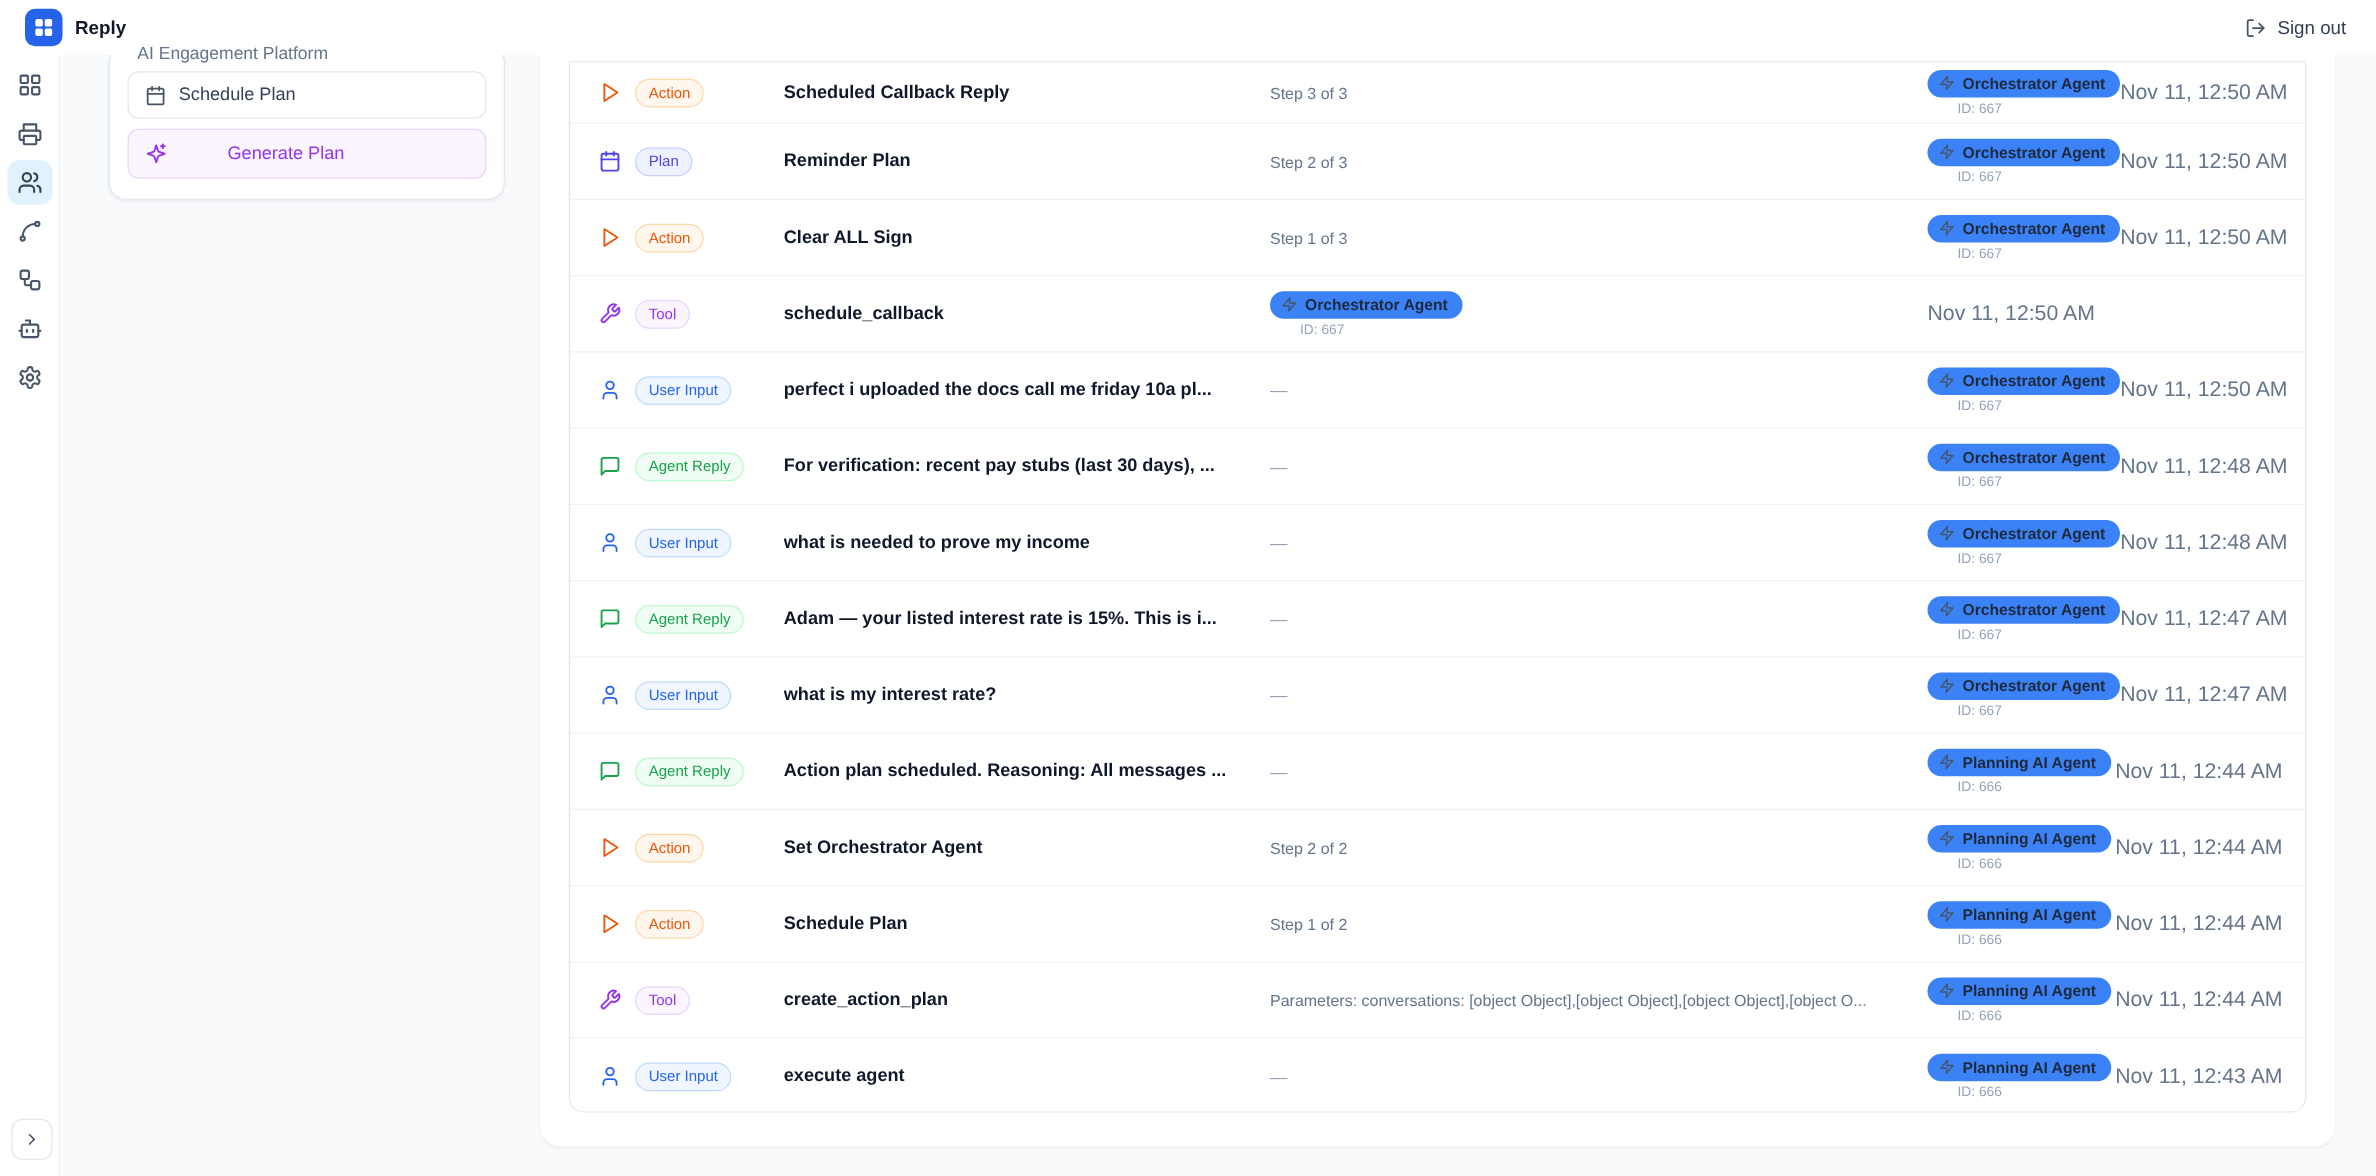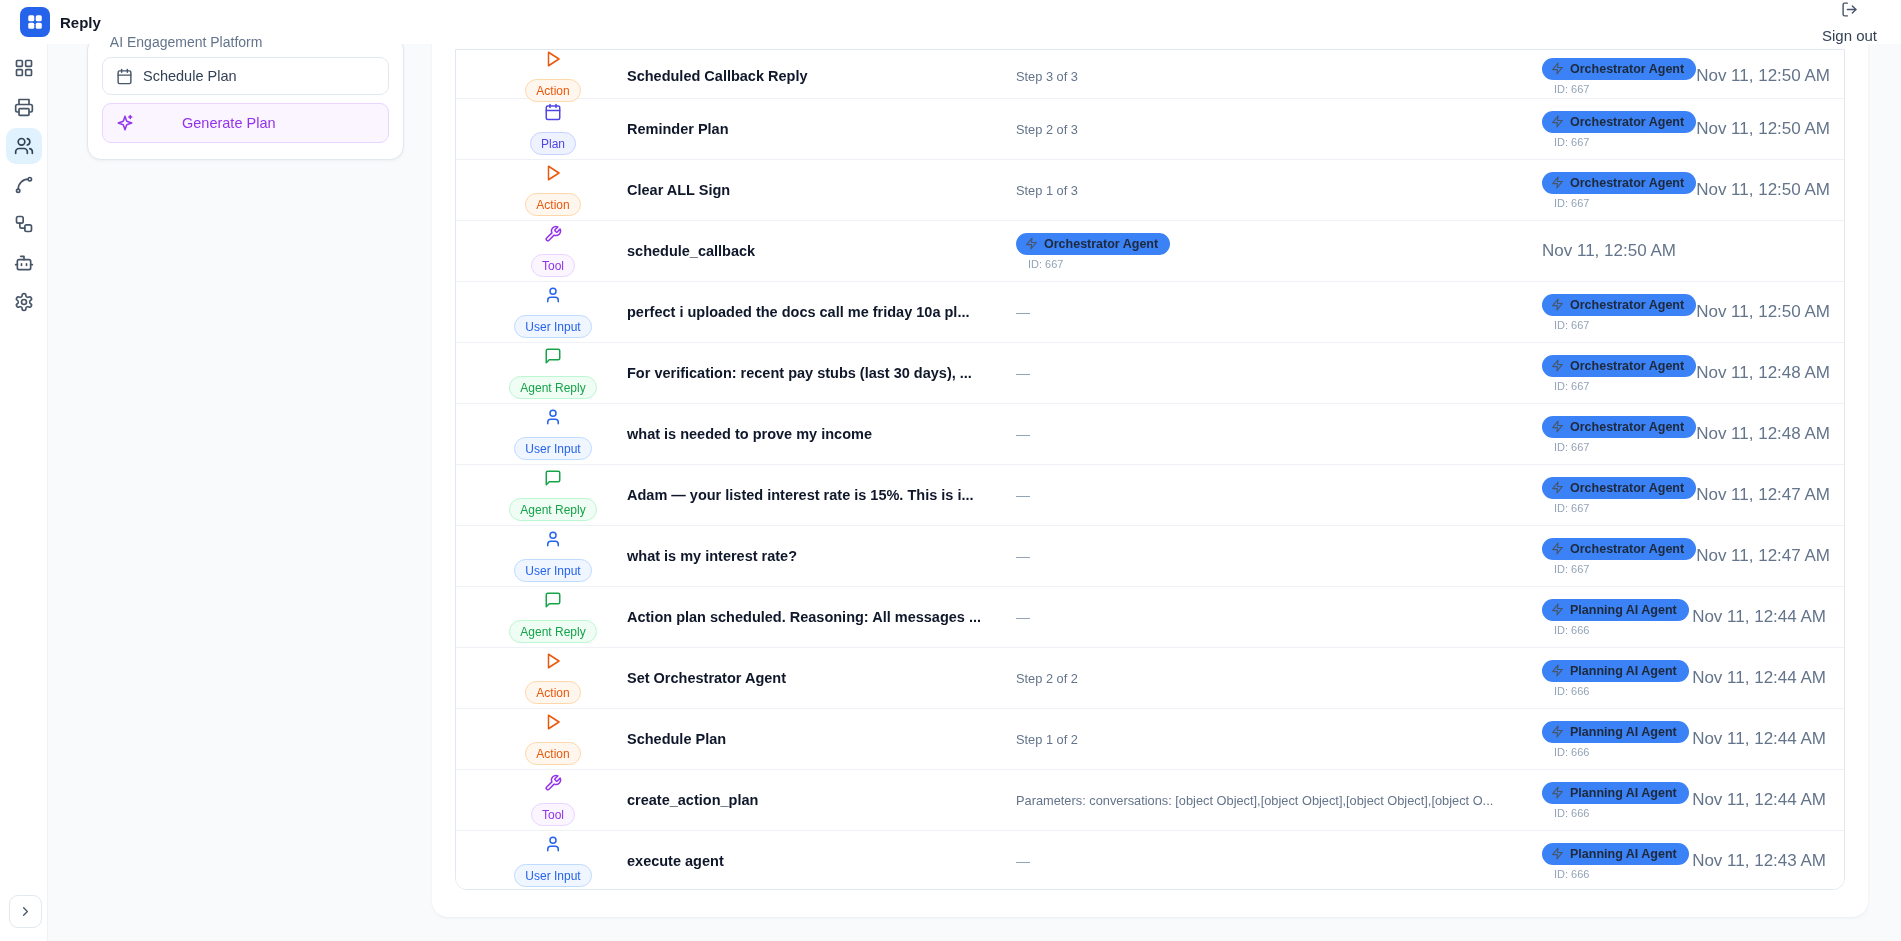--- a/index.html
+++ b/index.html
@@ -18,23 +18,23 @@
     display: flex; align-items: center; padding: 0 24px 0 20px;
   }
   .logo-box {
     width: 30px; height: 30px; border-radius: 8px; background: #2563eb;
     display: flex; align-items: center; justify-content: center; flex: 0 0 auto;
   }
   .brand { font-size: 15px; font-weight: 700; color: #111827; margin-left: 10px; }
   .subtitle { font-size: 14px; color: #64748b; margin-left: 9px; margin-top: 40px; }
   .header-spacer { flex: 1; }
   .signout {
-    display: flex; align-items: center; gap: 9px;
+    display: flex; align-items: flex-start; gap: 9px;
     font-size: 15px; color: #334155; cursor: pointer;
-    background: none; border: none; font-family: inherit; flex-direction: column;
+    background: none; border: none; font-family: inherit;
   }
   .signout svg { color: #475569; }
 
   
   .rail {
     position: absolute; left: 0; top: 44px; bottom: 0; width: 48px;
     background: #ffffff; border-right: 1px solid #eef1f5; z-index: 20;
     display: flex; flex-direction: column; align-items: center; padding-top: 6px;
   }
   .rail-item {
@@ -86,21 +86,21 @@
   }
   .row {
     display: grid;
     grid-template-columns: 171px 389px 526px 1fr auto;
     align-items: center;
     height: 61px; padding-right: 18px;
     border-top: 1px solid #eef2f7;
     cursor: pointer; background: #ffffff;
   }
   .row.row-first { height: 48px; border-top: none; }
-  .cell-type { display: flex; align-items: center; gap: 11px; padding-left: 23px; flex-direction: column; }
+  .cell-type { display: flex; align-items: center; gap: 11px; padding-left: 23px; }
   .type-ic { display: flex; flex: 0 0 auto; }
   .badge {
     display: inline-flex; align-items: center;
     padding: 3.5px 10px; border-radius: 999px;
     font-size: 12px; font-weight: 500; white-space: nowrap;
     border: 1px solid transparent;
   }
   .cell-title {
     font-size: 14.5px; font-weight: 700; color: #0f172a;
     white-space: nowrap; overflow: hidden; text-overflow: ellipsis; padding-right: 16px;
@@ -110,21 +110,21 @@
     white-space: nowrap; overflow: hidden; text-overflow: ellipsis; padding-right: 16px;
   }
   .cell-detail.dash { color: #94a3b8; font-size: 14px; }
   .cell-agent { display: flex; flex-direction: column; align-items: flex-start; gap: 3px; }
   .agent-pill {
     display: inline-flex; align-items: center; gap: 6px;
     background: #3b82f6; border-radius: 999px; padding: 4px 12px 4px 9px;
     font-size: 12.5px; font-weight: 700; color: #1e293b; white-space: nowrap;
   }
   .agent-pill svg { color: #475569; }
-  .agent-id { font-size: 11px; color: #94a3b8; margin-left: 12px; }
+  .agent-id { font-size: 11px; color: #94a3b8; margin-left: 24px; }
   .cell-time { font-size: 17px; color: #64748b; white-space: nowrap; }
 </style>
 </head>
 <body>
 
 <div class="card">
   <div class="table-box">
     <div id="event-rows">
         <div class="row row-first">
           <div class="cell-type">

